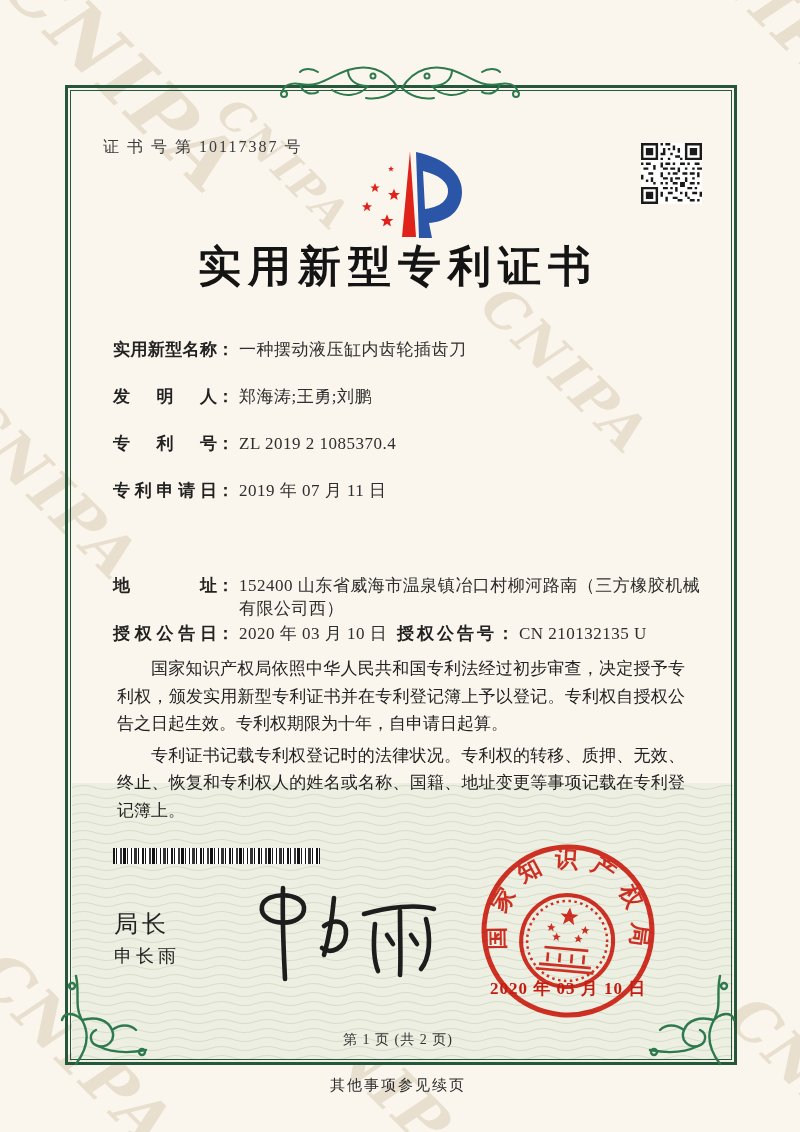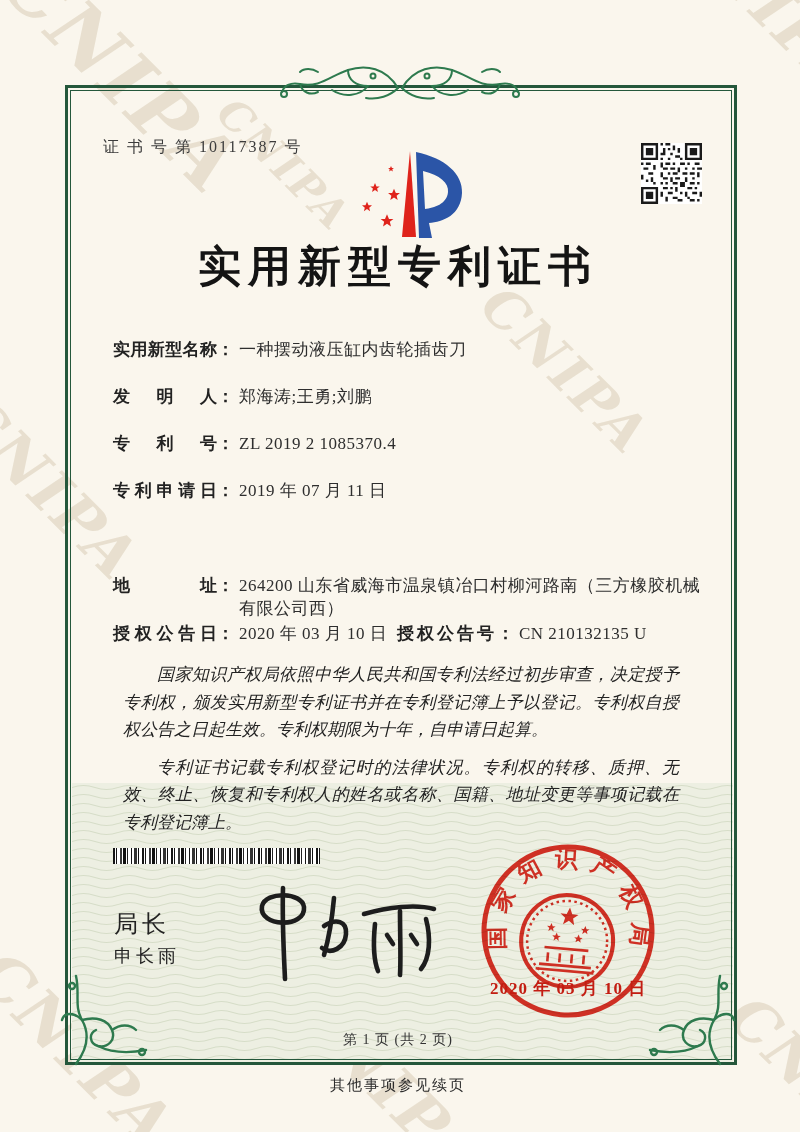--- a/index.html
+++ b/index.html
@@ -27,21 +27,21 @@
 
   .frow{position:absolute;left:113px;font-size:17px;color:#2e2e2e;white-space:nowrap;}
   .flabel{display:inline-block;width:104px;text-align:justify;text-align-last:justify;font-weight:600;color:#222;}
   .colon{font-weight:600;color:#222;}
   .fvalue{margin-left:5px;letter-spacing:0.5px;}
   .fvalue.addr{display:inline-block;vertical-align:top;white-space:normal;width:470px;line-height:23px;letter-spacing:0.5px;}
   .grant2{position:absolute;left:272px;top:0;}
   .g2label{letter-spacing:3px;font-weight:600;color:#222;margin-left:12px;}
 
   .paras{left:113px;top:651px;width:576px;font-size:17px;line-height:27.5px;color:#222;text-align:justify;}
-  .paras p{margin:10px;text-indent:2em;font-style:italic;}
+  .paras p{margin:4px;text-indent:2em;}
 
   .barcode{left:113px;top:848px;width:207px;height:16px;background-color:#fdfdfb;
     background-image:repeating-linear-gradient(90deg,
       #151515 0 2px,#fff 2px 3px,#151515 3px 4px,#fff 4px 7px,#3a3a3a 7px 9px,#fff 9px 10px,
       #111 10px 13px,#fff 13px 14px,#222 14px 15px,#fff 15px 18px,#151515 18px 19px,#fff 19px 21px,
       #333 21px 24px,#fff 24px 25px,#111 25px 26px,#fff 26px 29px);}
 
   .signer-title{left:114px;top:908px;font-size:24px;color:#222;letter-spacing:4px;}
   .signer-name{left:114px;top:944px;font-size:18px;color:#222;letter-spacing:4px;}
   .signature{left:228px;top:882px;z-index:4;}
@@ -166,21 +166,21 @@
     <div class="frow" style="top:385px;">
       <span class="flabel">发明人</span><span class="colon">：</span><span class="fvalue">郑海涛;王勇;刘鹏</span>
     </div>
     <div class="frow" style="top:432px;">
       <span class="flabel">专利号</span><span class="colon">：</span><span class="fvalue">ZL 2019 2 1085370.4</span>
     </div>
     <div class="frow" style="top:479px;">
       <span class="flabel">专利申请日</span><span class="colon">：</span><span class="fvalue">2019 年 07 月 11 日</span>
     </div>
     <div class="frow" style="top:574px;">
-      <span class="flabel">地址</span><span class="colon">：</span><span class="fvalue addr">264200 山东省威海市温泉镇冶口村柳河路南（三方橡胶机械有限公司西）</span>
+      <span class="flabel">地址</span><span class="colon">：</span><span class="fvalue addr">152400 山东省威海市温泉镇冶口村柳河路南（三方橡胶机械有限公司西）</span>
     </div>
     <div class="frow" style="top:622px;width:575px;">
       <span class="flabel">授权公告日</span><span class="colon">：</span><span class="fvalue">2020 年 03 月 10 日</span>
       <span class="grant2">
         <span class="g2label">授权公告号</span><span class="colon">：</span><span class="fvalue">CN 210132135 U</span>
       </span>
     </div>
 
     <div class="abs paras">
       <p>国家知识产权局依照中华人民共和国专利法经过初步审查，决定授予专利权，颁发实用新型专利证书并在专利登记簿上予以登记。专利权自授权公告之日起生效。专利权期限为十年，自申请日起算。</p>

